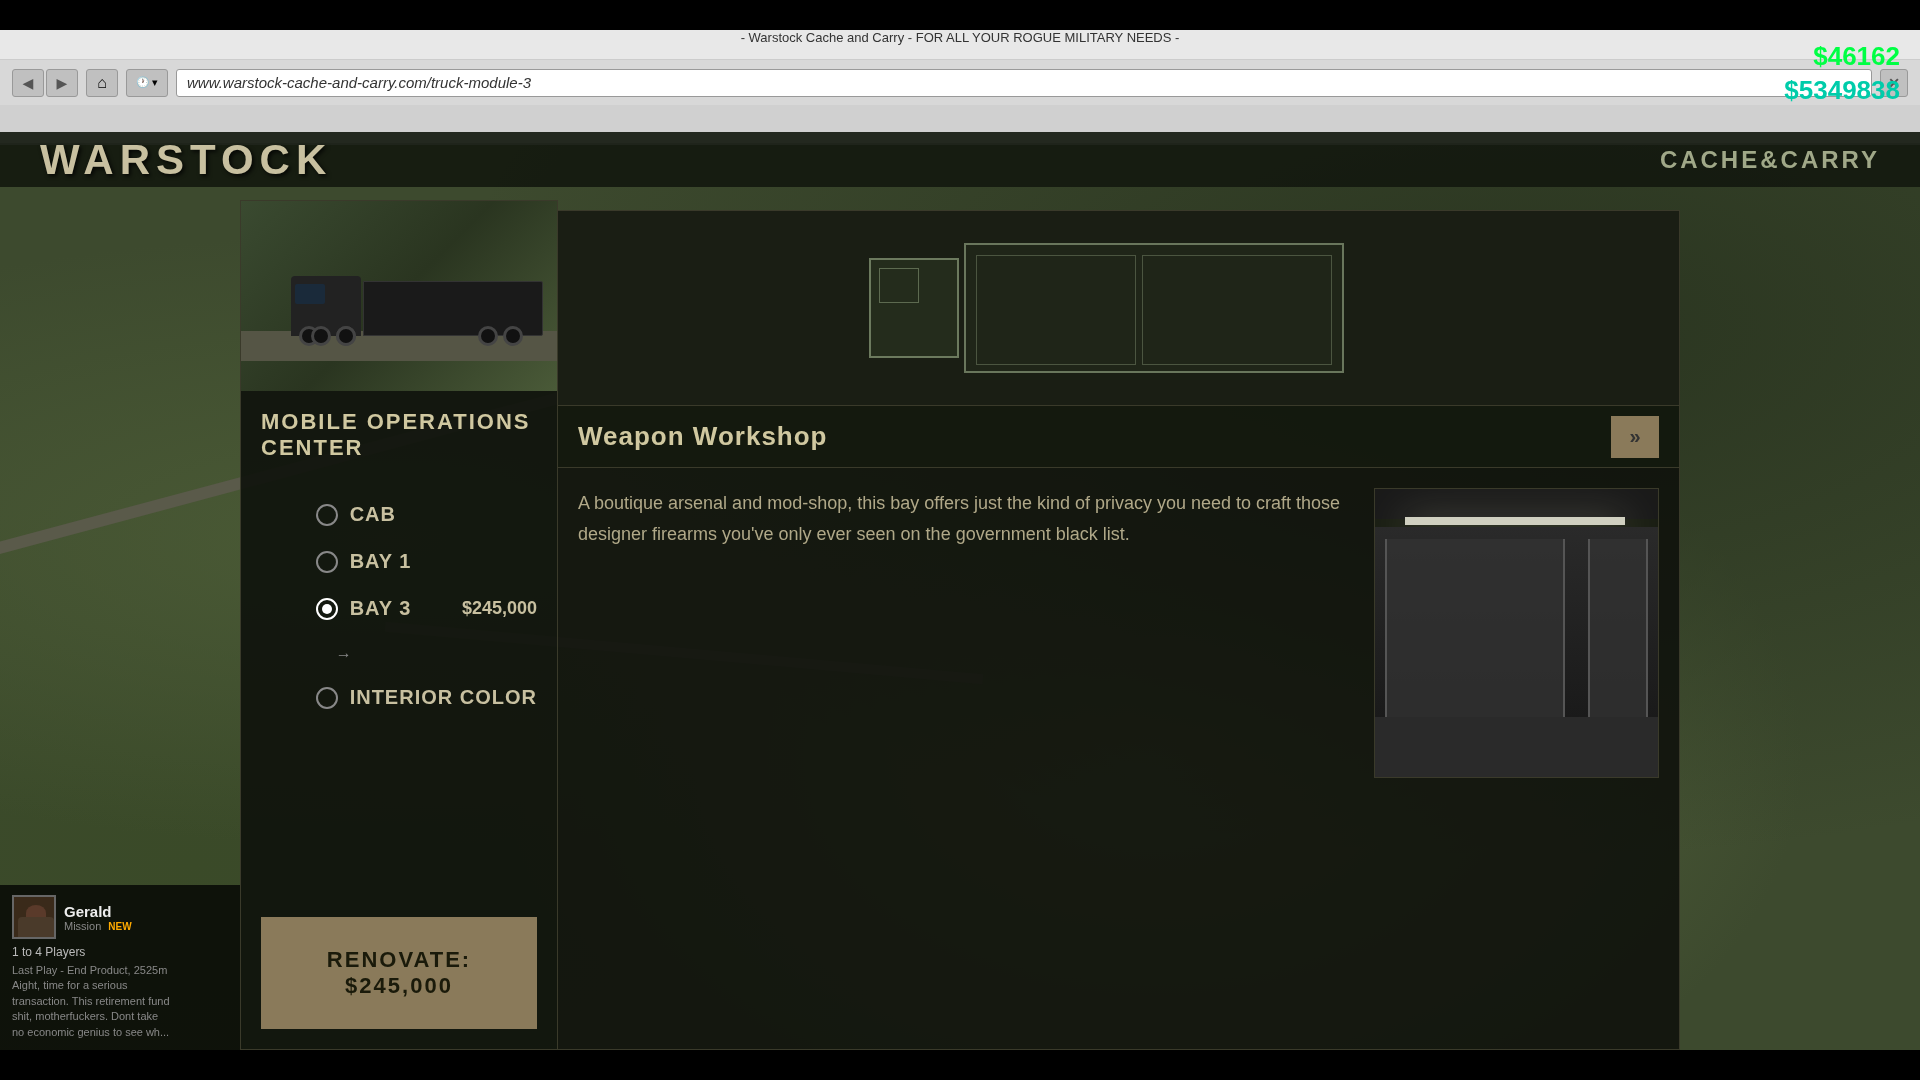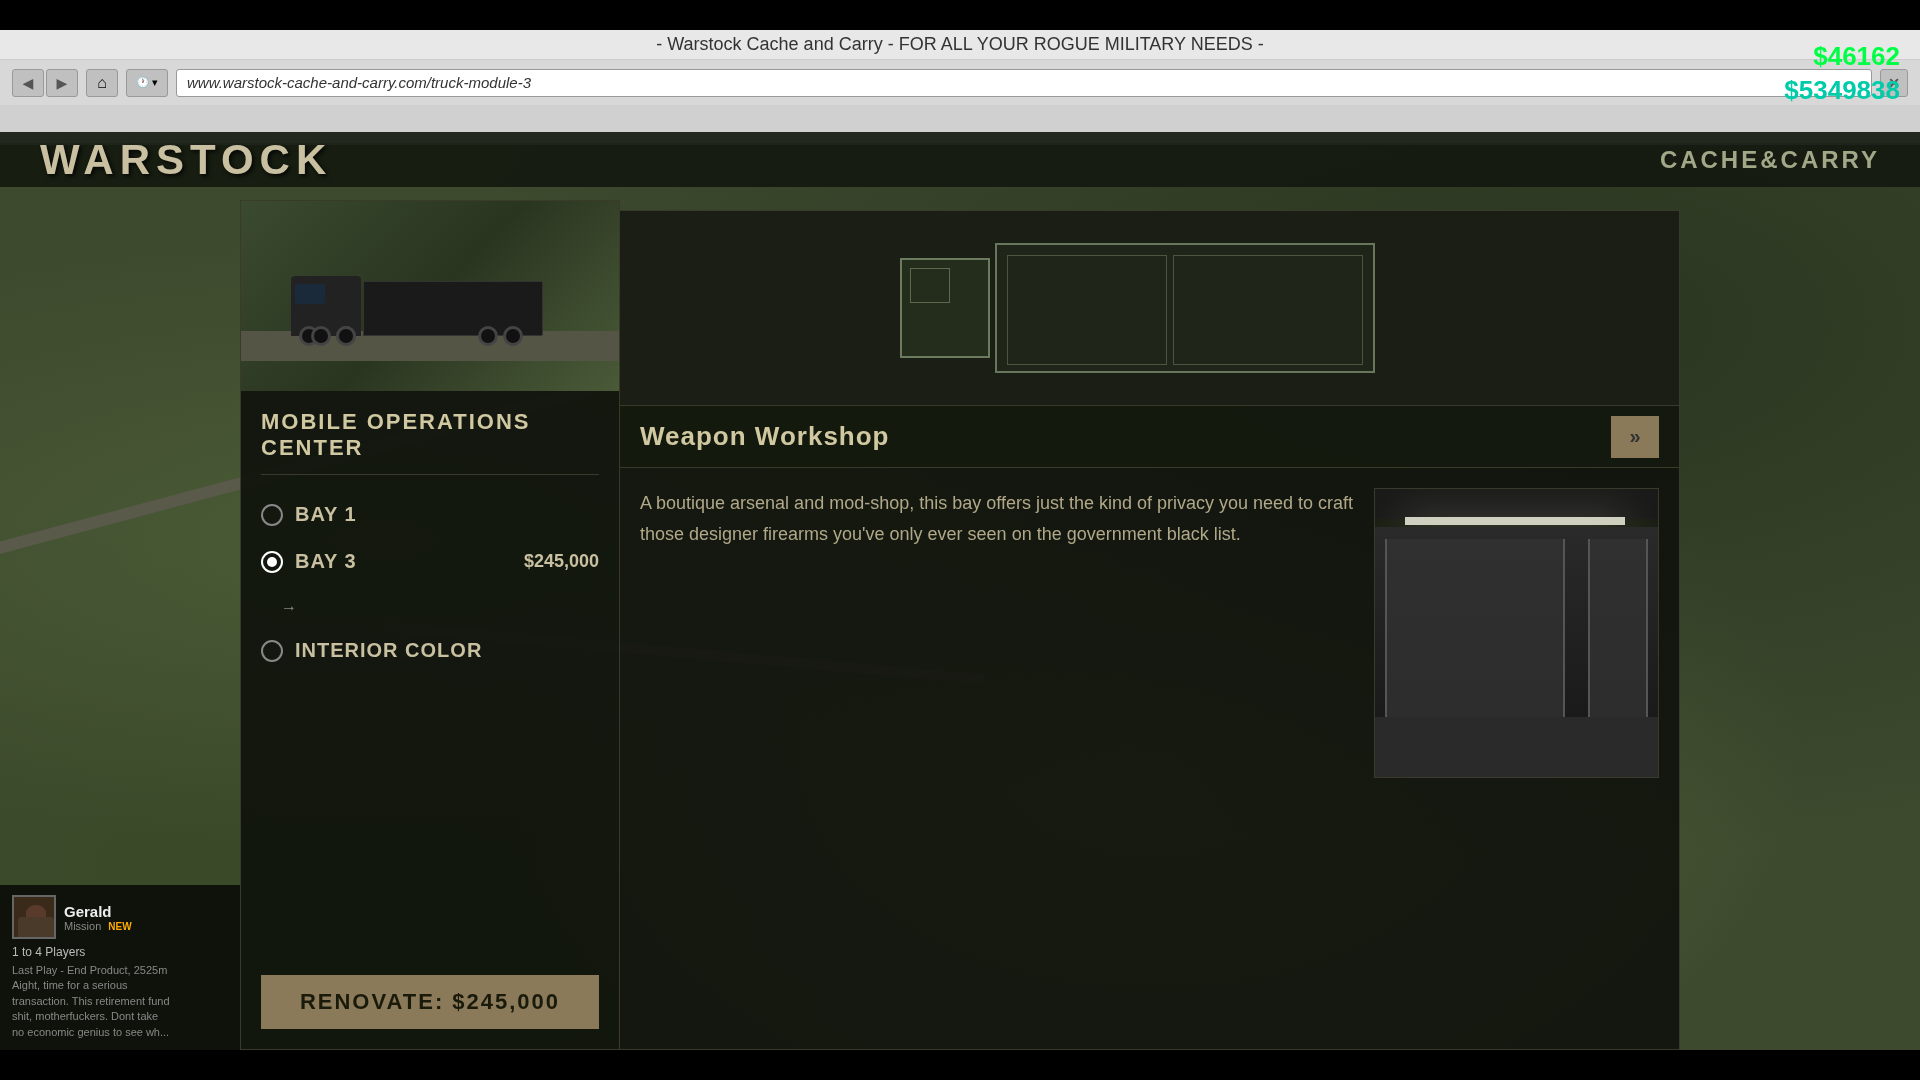--- a/index.html
+++ b/index.html
@@ -58,23 +58,22 @@
       position: absolute;
       top: 30px; left: 0; right: 0;
       height: 115px;
       background: #d0d0d0;
       border-bottom: 2px solid #aaa;
     }
     .browser-title-bar {
       height: 30px;
       background: #e8e8e8;
       display: flex;
-      align-items: center;
       justify-content: center;
-      font-size: 18px;
+      font-size: 13px;
       color: #333;
       border-bottom: 1px solid #ccc;
     }
     .browser-nav-bar {
       height: 45px;
       display: flex;
       align-items: center;
       padding: 0 12px;
       gap: 8px;
       background: #d8d8d8;
@@ -185,26 +184,27 @@
       top: 200px;
       left: 240px;
       right: 240px;
       bottom: 30px;
       display: flex;
       gap: 0;
     }
 
     
     .left-panel {
-      width: 380px;
+      width: 318px;
       background: rgba(15, 18, 12, 0.92);
       border: 1px solid #3a3a2a;
       flex-shrink: 0;
       display: flex;
       flex-direction: column;
+      align-items: flex-end;
     }
     .vehicle-image {
       width: 100%;
       height: 190px;
       background: #1a2010;
       position: relative;
       overflow: hidden;
     }
     
     .truck-bg {
@@ -334,21 +334,21 @@
     
     .renovate-btn {
       margin: auto 20px 20px;
       background: #8a7a5a;
       color: #1a1a0a;
       font-size: 22px;
       font-weight: 900;
       font-family: 'Arial Black', sans-serif;
       letter-spacing: 2px;
       text-transform: uppercase;
-      padding: 14px;
+      padding: 30px;
       text-align: center;
       cursor: pointer;
       border: none;
       width: calc(100% - 40px);
     }
 
     
     .right-panel {
       flex: 1;
       background: rgba(15, 18, 12, 0.90);
@@ -625,20 +625,26 @@
           <div class="truck-wheel" style="right:45px;"></div>
         </div>
       </div>
     </div>
 
     <div class="vehicle-name">MOBILE OPERATIONS CENTER</div>
     <div class="separator-line"></div>
 
     <div class="options-list">
 
+      <div class="option-item">
+        <div class="radio-outer">
+          <div class="radio-inner"></div>
+        </div>
+        <span class="option-label">CAB</span>
+      </div>
 
       <div class="option-item">
         <div class="radio-outer">
           <div class="radio-inner"></div>
         </div>
         <span class="option-label">BAY 1</span>
       </div>
 
 
       <div class="option-item">

